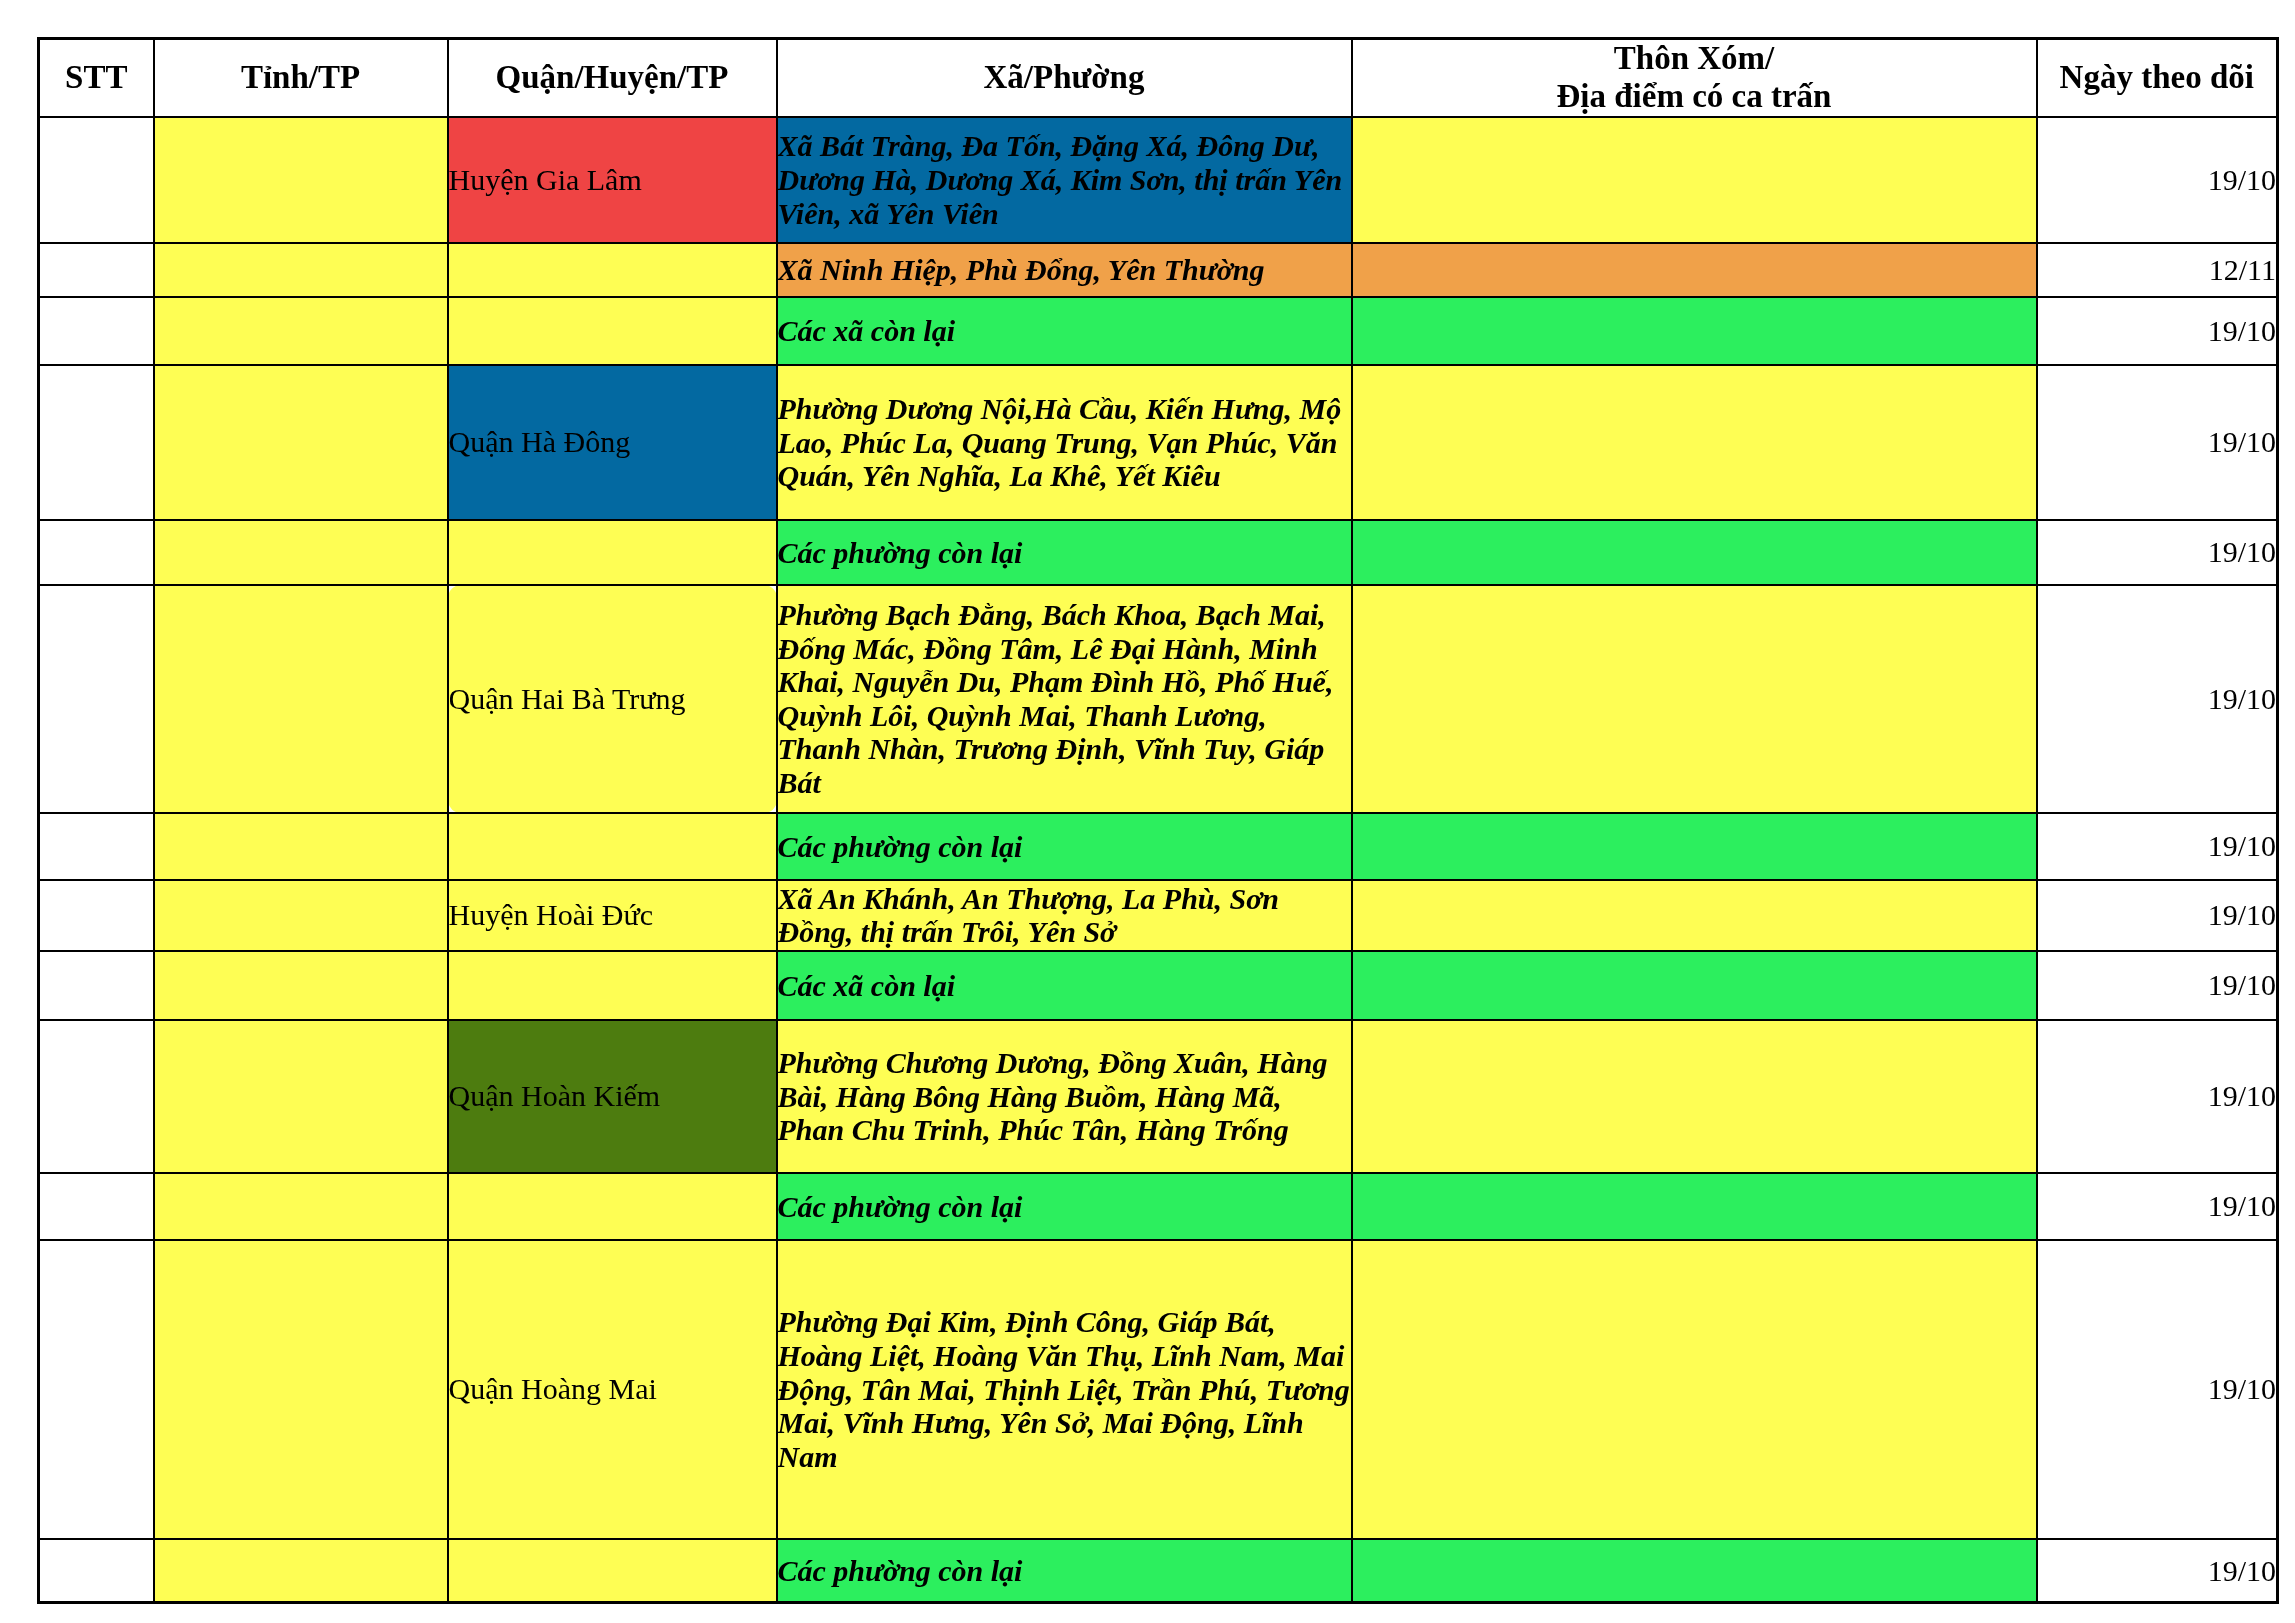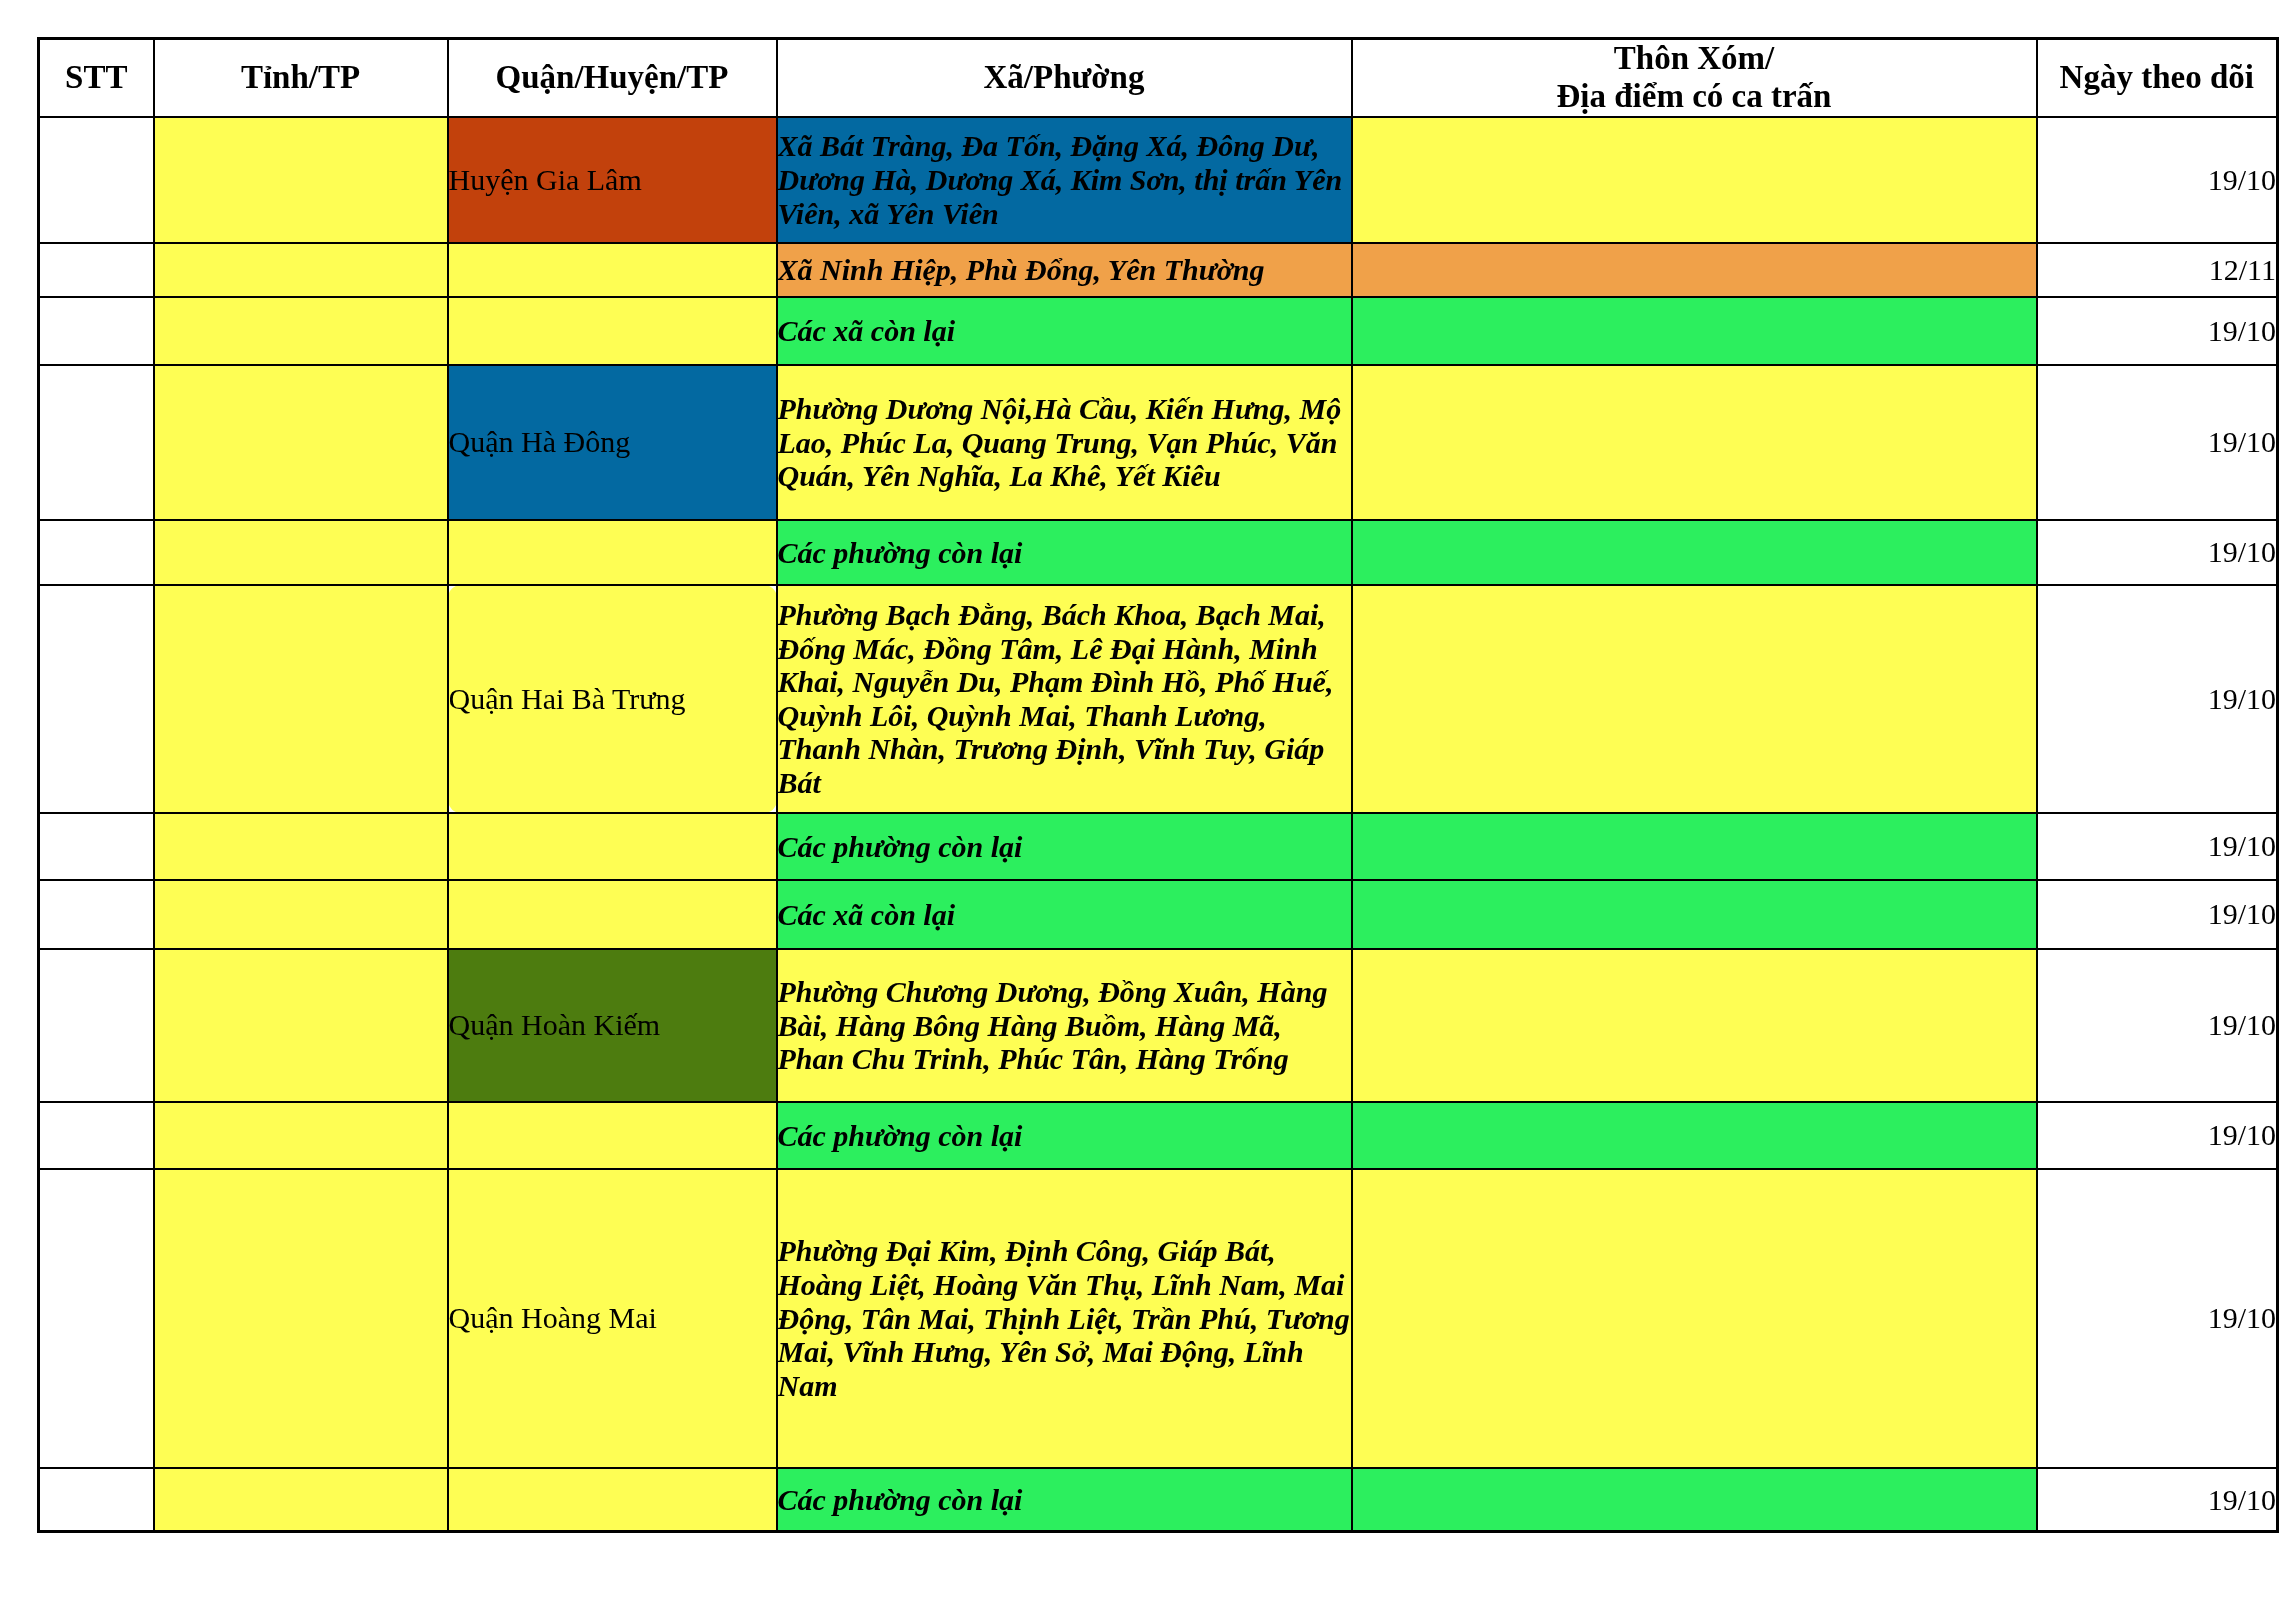--- a/index.html
+++ b/index.html
@@ -71,21 +71,21 @@
         <div>Thôn Xóm/</div>
         <div>Địa điểm có ca trấn</div>
       </th>
       <th>Ngày theo dõi</th>
     </tr>
   </thead>
   <tbody id="tbody">
       <tr style="height: 126px;">
         <td class="c-stt" style="background-color: rgb(255, 255, 255);"></td>
         <td class="c-province" style="background-color: rgb(254, 254, 84);"></td>
-        <td class="c-district" style="background-color: #c2410c;">Huyện Gia Lâm</td>
+        <td class="c-district" style="background-color: #ef4444;">Huyện Gia Lâm</td>
         <td class="c-wards" style="background-color: #0369a1;">Xã Bát Tràng, Đa Tốn, Đặng Xá, Đông Dư, Dương Hà, Dương Xá, Kim Sơn, thị trấn Yên Viên, xã Yên Viên</td>
         <td class="c-locations" style="background-color: rgb(254, 254, 84);"></td>
         <td class="c-date" style="background-color: rgb(255, 255, 255);">19/10</td>
       </tr>
       <tr style="height: 54px;">
         <td class="c-stt" style="background-color: rgb(255, 255, 255);"></td>
         <td class="c-province" style="background-color: rgb(254, 254, 84);"></td>
         <td class="c-district" style="background-color: rgb(254, 254, 84);"></td>
         <td class="c-wards" style="background-color: rgb(240, 161, 73);">Xã Ninh Hiệp, Phù Đổng, Yên Thường</td>
         <td class="c-locations" style="background-color: rgb(240, 161, 73);"></td>
@@ -124,20 +124,28 @@
         <td class="c-date" style="background-color: rgb(255, 255, 255);">19/10</td>
       </tr>
       <tr style="height: 67px;">
         <td class="c-stt" style="background-color: rgb(255, 255, 255);"></td>
         <td class="c-province" style="background-color: rgb(254, 254, 84);"></td>
         <td class="c-district" style="background-color: rgb(254, 254, 84);"></td>
         <td class="c-wards" style="background-color: rgb(44, 239, 94);">Các phường còn lại</td>
         <td class="c-locations" style="background-color: rgb(44, 239, 94);"></td>
         <td class="c-date" style="background-color: rgb(255, 255, 255);">19/10</td>
       </tr>
+      <tr style="height: 71px;">
+        <td class="c-stt" style="background-color: rgb(255, 255, 255);"></td>
+        <td class="c-province" style="background-color: rgb(254, 254, 84);"></td>
+        <td class="c-district" style="background-color: rgb(254, 254, 84);">Huyện Hoài Đức</td>
+        <td class="c-wards" style="background-color: rgb(254, 254, 84);">Xã An Khánh, An Thượng, La Phù, Sơn Đồng, thị trấn Trôi, Yên Sở</td>
+        <td class="c-locations" style="background-color: rgb(254, 254, 84);"></td>
+        <td class="c-date" style="background-color: rgb(255, 255, 255);">19/10</td>
+      </tr>
       <tr style="height: 69px;">
         <td class="c-stt" style="background-color: rgb(255, 255, 255);"></td>
         <td class="c-province" style="background-color: rgb(254, 254, 84);"></td>
         <td class="c-district" style="background-color: rgb(254, 254, 84);"></td>
         <td class="c-wards" style="background-color: rgb(44, 239, 94);">Các xã còn lại</td>
         <td class="c-locations" style="background-color: rgb(44, 239, 94);"></td>
         <td class="c-date" style="background-color: rgb(255, 255, 255);">19/10</td>
       </tr>
       <tr style="height: 153px;">
         <td class="c-stt" style="background-color: rgb(255, 255, 255);"></td>

